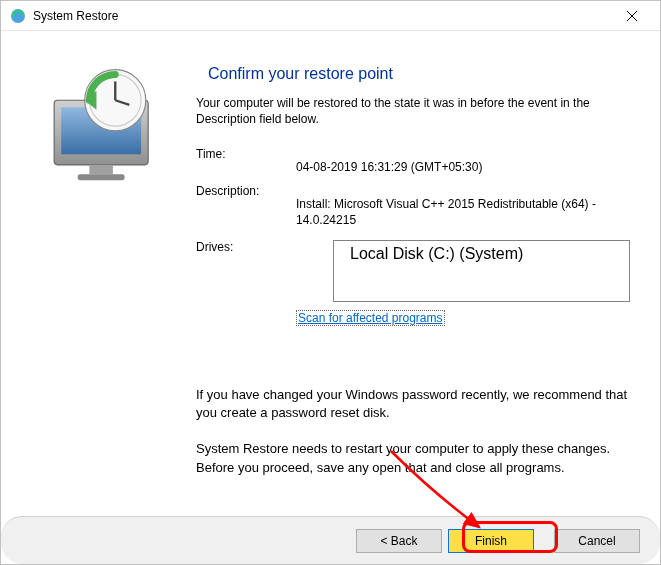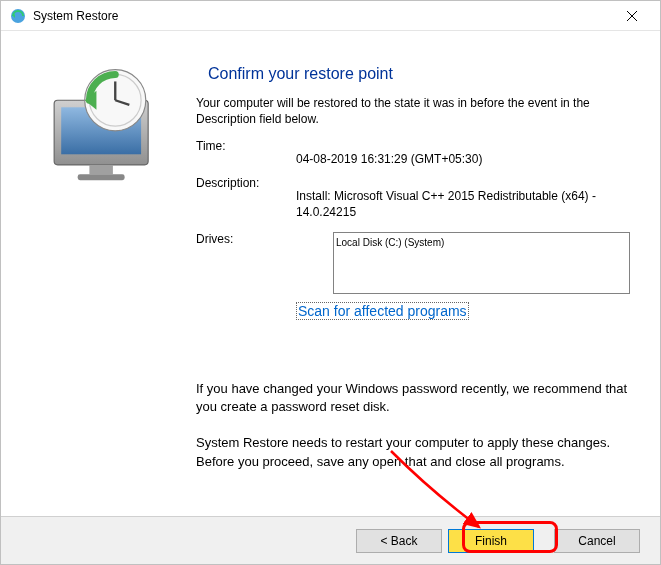--- a/index.html
+++ b/index.html
@@ -67,47 +67,48 @@
     .heading {
       font-size: 16px;
       color: #003399;
       margin-bottom: 12px;
       margin-left: 12px;
     }
     .intro {
       font-size: 12px;
       color: #000;
       line-height: 1.35;
-      margin-bottom: 12px;
+      margin-bottom: 20px;
     }
     .field-row {
       display: flex;
       margin-bottom: 8px;
       font-size: 12px;
     }
     .field-label {
       width: 100px;
       flex-shrink: 0;
     }
     .field-value {
       flex: 1;
       line-height: 1.35;
       margin-top: 12px;
     }
     .drives-box {
       border: 1px solid #828282;
-      padding: 4px 2px;
+      padding: 4px 16px;
       min-height: 62px;
       flex: 1;
-      font-size: 10px;
+      font-size: 16px;
     }
     .scan-link {
       color: #0066cc;
+      text-decoration: underline;
       cursor: pointer;
-      font-size: 14px;
+      font-size: 12px;
       border: 1px dotted #666;
       padding: 0 1px;
       display: inline-block;
     }
     .scan-row {
       margin-left: 100px;
       margin-top: 6px;
     }
     .warn-block {
       font-size: 13px;
@@ -123,20 +124,21 @@
       left: 0;
       right: 0;
       height: 48px;
       background: #f0f0f0;
       border-top: 1px solid #d0d0d0;
       display: flex;
       justify-content: flex-end;
       align-items: center;
       padding-right: 20px;
       gap: 6px;
+      border-radius: 21px;
     }
     .btn {
       min-width: 86px;
       height: 24px;
       background: #e1e1e1;
       border: 1px solid #adadad;
       font-size: 12px;
       font-family: inherit;
       cursor: default;
       padding: 0 12px;

